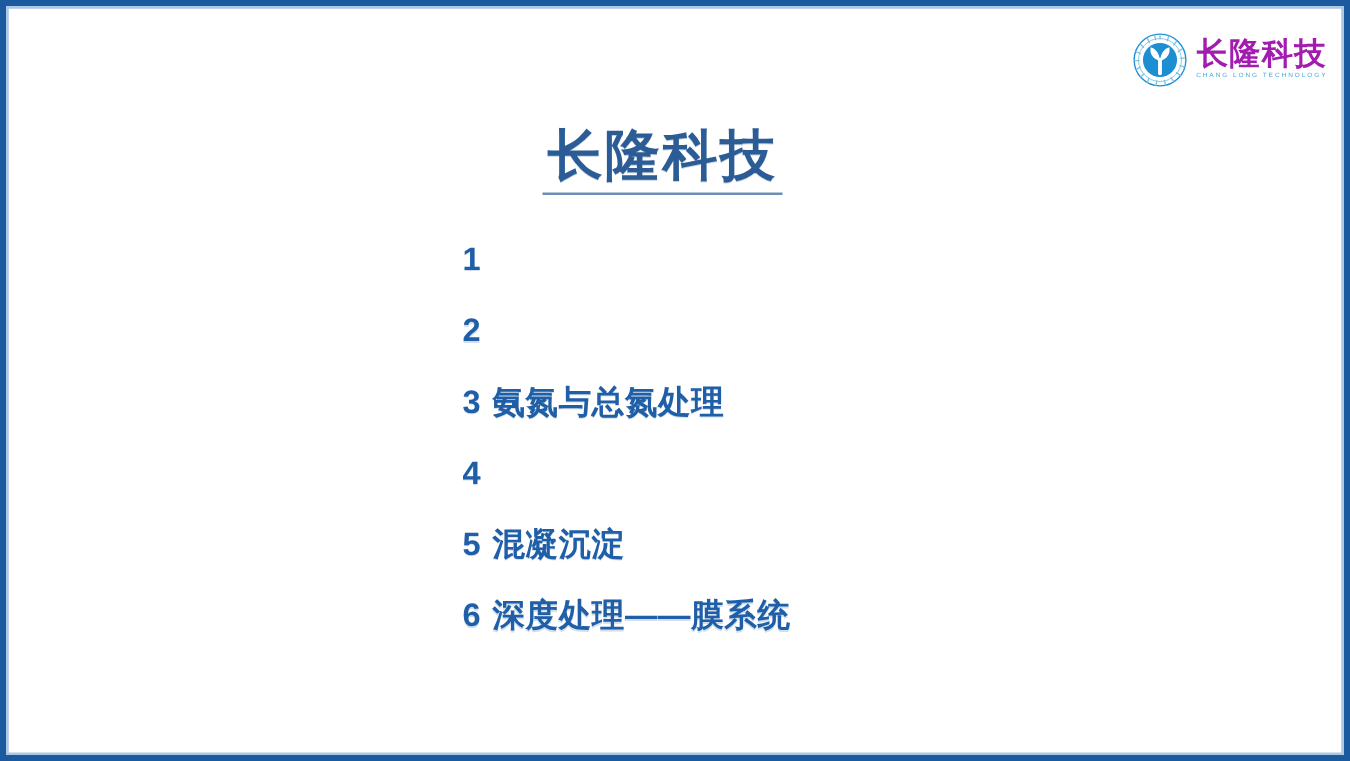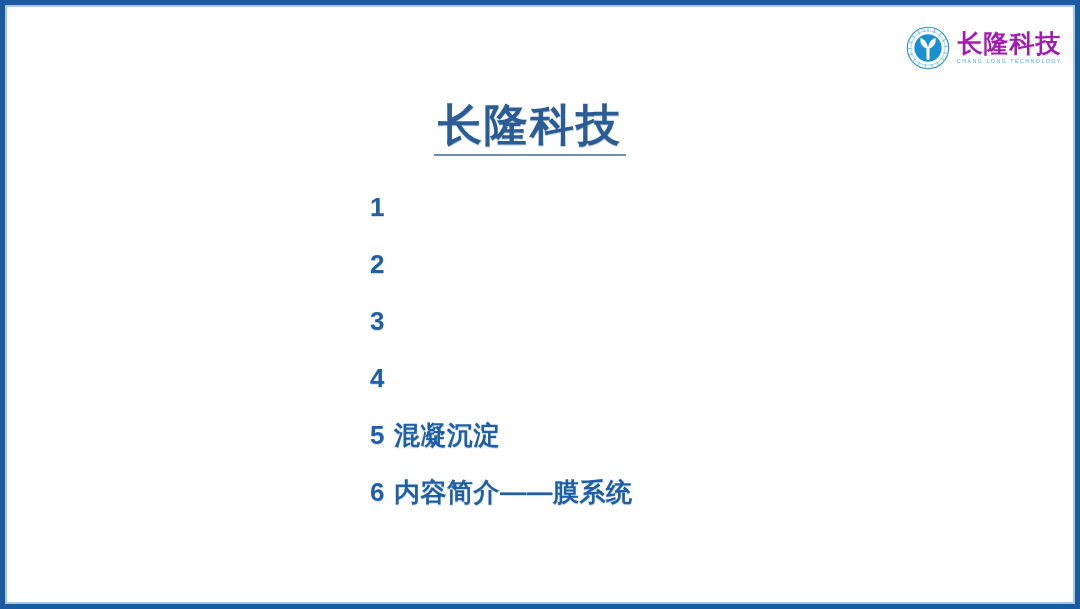--- a/index.html
+++ b/index.html
@@ -172,27 +172,28 @@
 
   <div class="list">
     <div class="list-item">
       <span class="item-num">1</span>
     </div>
     <div class="list-item">
       <span class="item-num">2</span>
     </div>
     <div class="list-item">
       <span class="item-num">3</span>
+      <span>氨氮与总氮处理</span>
     </div>
     <div class="list-item">
       <span class="item-num">4</span>
     </div>
     <div class="list-item">
       <span class="item-num">5</span>
       <span>混凝沉淀</span>
     </div>
     <div class="list-item">
       <span class="item-num">6</span>
-      <span>内容简介——膜系统</span>
+      <span>深度处理——膜系统</span>
     </div>
   </div>
 
 </div>
 
 </body></html>

